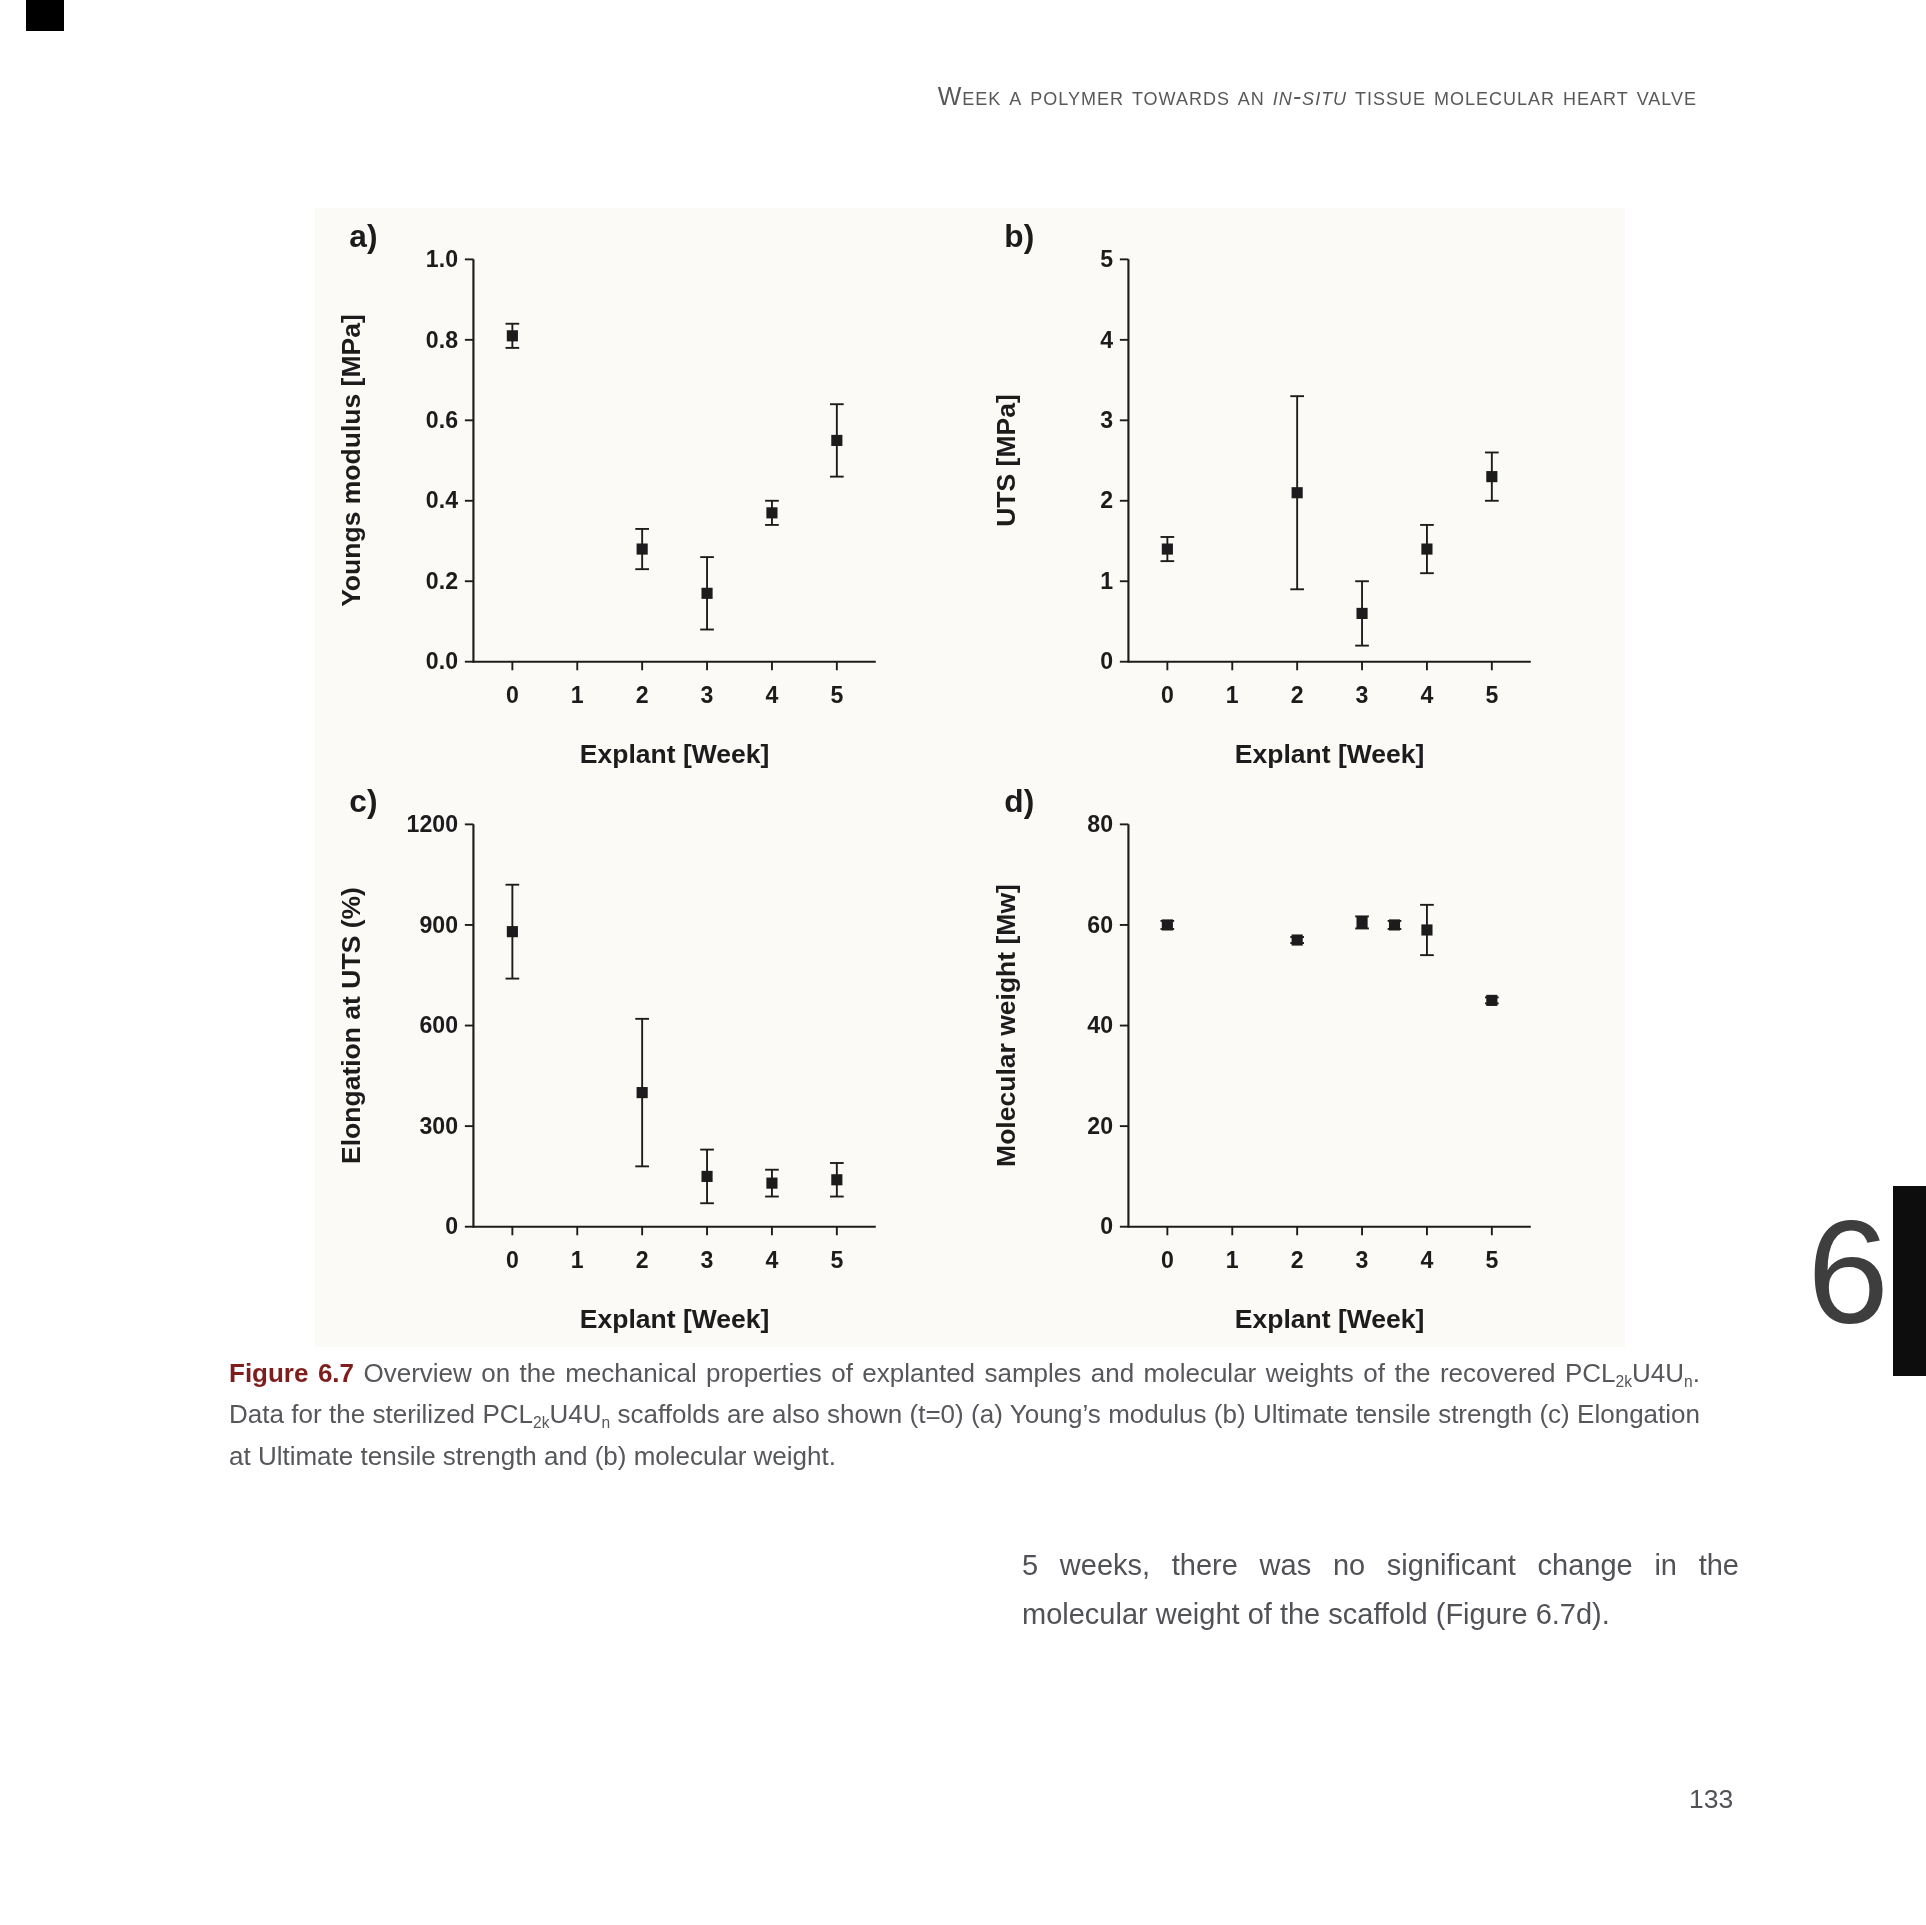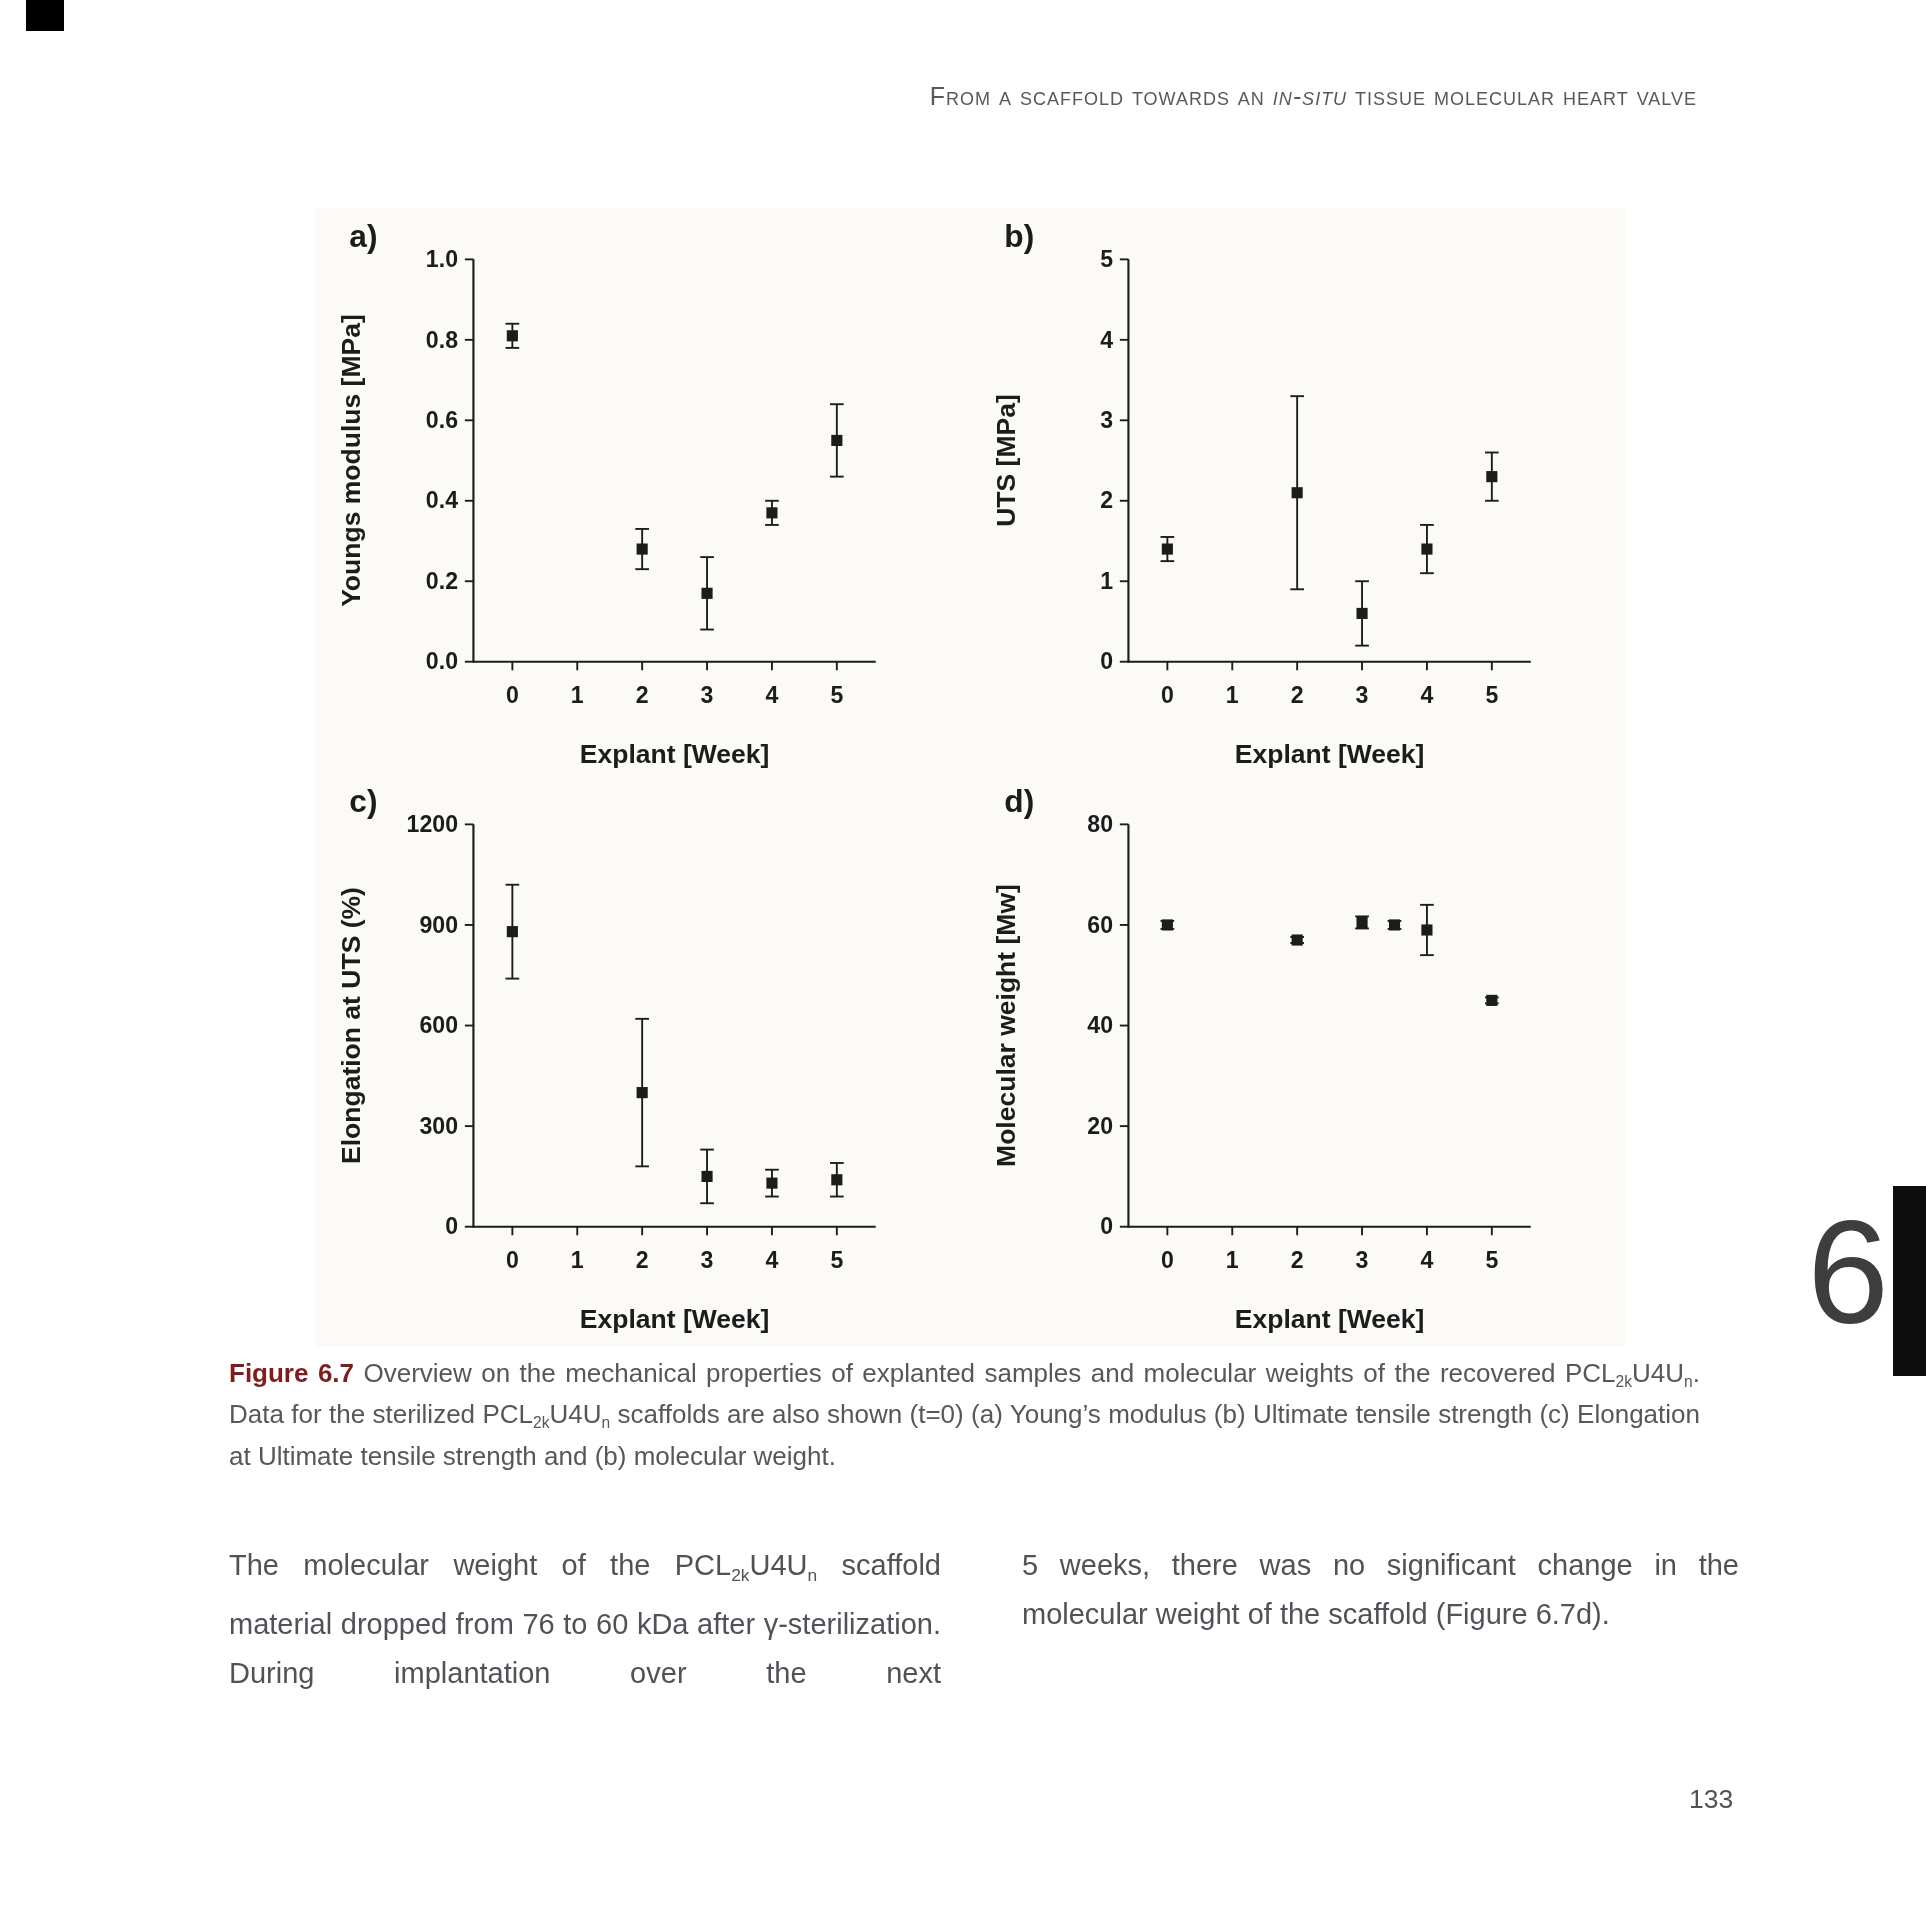--- a/index.html
+++ b/index.html
@@ -63,21 +63,21 @@
     font-size:26.5px; color:#515257;margin-left:21px;
   }
 </style>
 </head>
 <body>
 
 <div class="page">
 
   <div class="print-mark"></div>
 
-  <div class="running-head"><span>From a scaffold towards an </span><span class="italic">in-situ</span><span> tissue molecular heart valve</span></div>
+  <div class="running-head"><span>Week a polymer towards an </span><span class="italic">in-situ</span><span> tissue molecular heart valve</span></div>
 
   <div class="figure">
     <div class="panel"><svg viewBox="0 0 765 660" width="655" height="565">
           <line x1="185" y1="60" x2="185" y2="531" stroke="#1c1c1c" stroke-width="2.5"></line>
           <line x1="184" y1="530" x2="655" y2="530" stroke="#1c1c1c" stroke-width="2.5"></line>
           <line x1="230.48387096774195" y1="530" x2="230.48387096774195" y2="540" stroke="#1c1c1c" stroke-width="2.2"></line>
           <text x="230.48387096774195" y="578" text-anchor="middle" class="tick">0</text>
           <line x1="306.2903225806452" y1="530" x2="306.2903225806452" y2="540" stroke="#1c1c1c" stroke-width="2.2"></line>
           <text x="306.2903225806452" y="578" text-anchor="middle" class="tick">1</text>
           <line x1="382.0967741935484" y1="530" x2="382.0967741935484" y2="540" stroke="#1c1c1c" stroke-width="2.2"></line>
@@ -277,20 +277,19 @@
           <line x1="601.516129032258" y1="269.15000000000003" x2="617.516129032258" y2="269.15000000000003" stroke="#1c1c1c" stroke-width="2.2"></line>
           <rect x="603.016129032258" y="259.125" width="13" height="13" fill="#1c1c1c"></rect>
         </svg></div>
   </div>
 
   <div class="chapter-num">6</div>
   <div class="chapter-tab"></div>
 
   <p class="caption"><span class="bold">Figure 6.7 </span><span>Overview on the mechanical properties of explanted samples and molecular weights of the recovered PCL</span><span class="sub">2k</span><span>U4U</span><span class="sub">n</span><span>. Data for the sterilized PCL</span><span class="sub">2k</span><span>U4U</span><span class="sub">n</span><span> scaffolds are also shown (t=0) (a) Young’s modulus (b) Ultimate tensile strength (c) Elongation at Ultimate tensile strength and (b) molecular weight.</span></p>
 
-  <div class="body-col body-col1"><span>The molecular weight of the PCL</span><span class="sub">2k</span><span>U4U</span><span class="sub">n</span><span> scaffold material dropped from 76 to 60 kDa after γ-sterilization. During implantation over the next</span></div>
 
   <div class="body-col body-col2">5 weeks, there was no significant change in the molecular weight of the scaffold (Figure 6.7d).</div>
 
   <div class="page-num">133</div>
 
 </div>
 
 
 </body></html>

